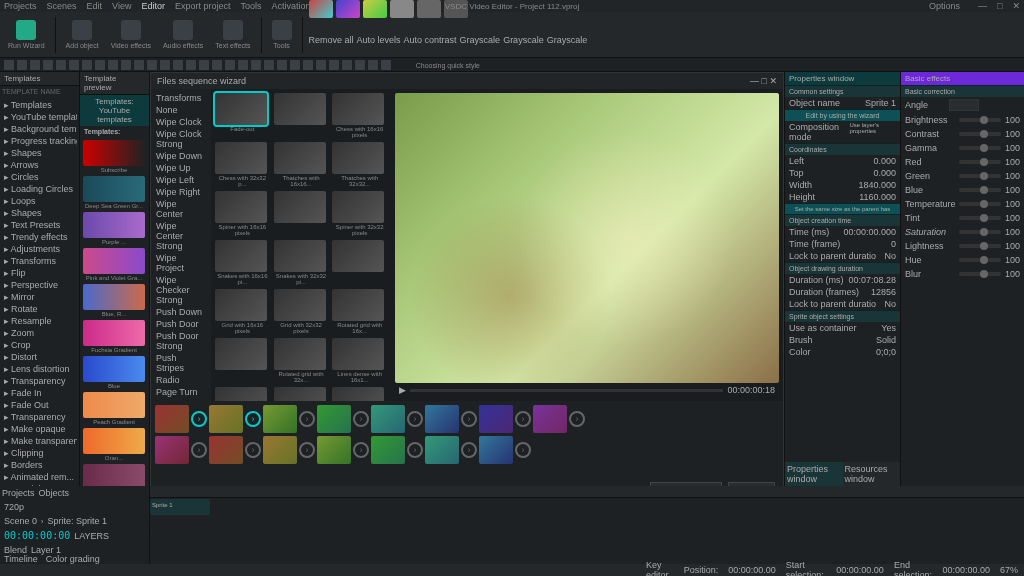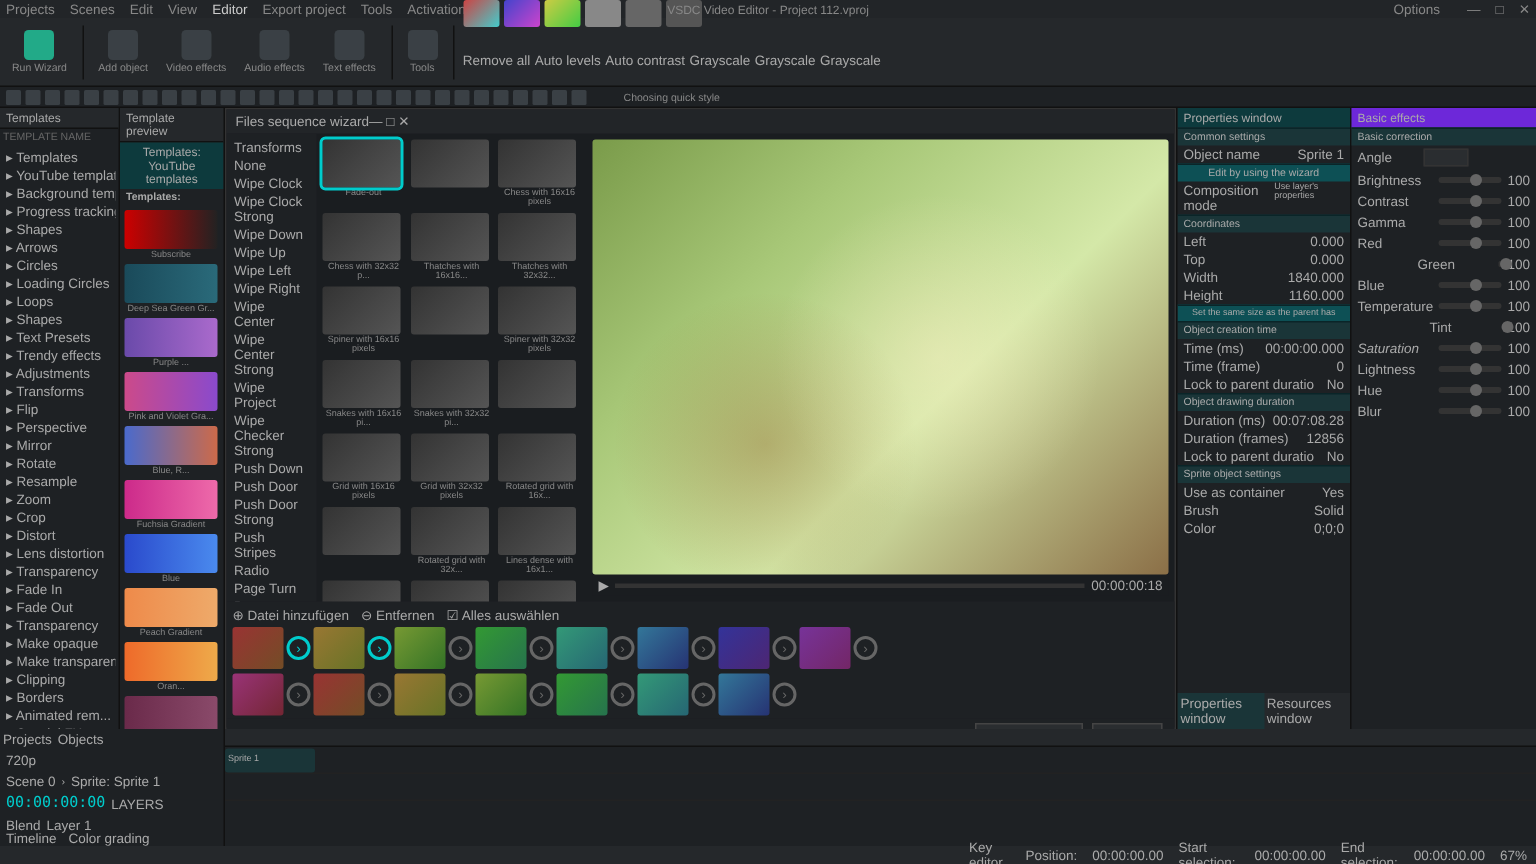--- a/index.html
+++ b/index.html
@@ -22,21 +22,21 @@
 .tree{flex:1;overflow:hidden;padding:2px;font-size:7px}
 .tree-item{padding:1px 2px;cursor:pointer;white-space:nowrap;overflow:hidden}
 .templates-panel{width:70px;background:#1e2124;border-right:1px solid #111;overflow:hidden}
 .tmpl-header{background:#0d3a3d;padding:2px 4px;font-size:8px;text-align:center}
 .tmpl-grid{padding:3px;display:flex;flex-direction:column;gap:3px}
 .tmpl-item{width:62px}
 .tmpl-thumb{width:62px;height:26px;border-radius:2px}
 .tmpl-lbl{font-size:6px;text-align:center;color:#888;margin-top:1px}
 .center-area{flex:1;background:#2a2d30;position:relative}
 .wizard-dialog{position:absolute;top:0;left:0;right:0;bottom:0;background:#1a1d20;border:1px solid #333}
-.wiz-title{background:#222528;padding:3px 6px;font-size:8px;display:flex;}
+.wiz-title{background:#222528;padding:3px 6px;font-size:8px;display:flex;justify-content:space-between}
 .wiz-body{display:flex;height:calc(100% - 100px)}
 .wiz-left{width:60px;background:#1e2124;padding:3px;overflow:hidden}
 .wiz-list{font-size:7px}
 .wiz-list div{padding:1px 2px;cursor:pointer}
 .wiz-thumbs{width:180px;padding:4px;display:grid;grid-template-columns:repeat(3,1fr);gap:4px;align-content:start;overflow:hidden}
 .wiz-thumb{text-align:center}
 .wiz-thumb-img{width:52px;height:32px;background:linear-gradient(135deg,#333,#555);border-radius:2px}
 .wiz-thumb-img.sel{outline:2px solid #0cc}
 .wiz-thumb-lbl{font-size:6px;color:#888;margin-top:1px;line-height:1}
 .wiz-preview{flex:1;padding:4px;display:flex;flex-direction:column}
@@ -382,25 +382,20 @@
         <div class="wiz-preview">
           <div class="preview-img"></div>
           <div class="preview-controls">
             <span>▶</span>
             <div style="flex:1;height:3px;background:#333"></div>
             <span>00:00:00:18</span>
           </div>
         </div>
       </div>
       <div class="wiz-strip">
-        <div class="strip-hdr">
-          <span>⊕ <span>Datei hinzufügen</span></span>
-          <span>⊖ <span>Entfernen</span></span>
-          <span>☑ <span>Alles auswählen</span></span>
-        </div>
         <div id="strip1" class="strip-row">
             <div class="strip-item" style="background: linear-gradient(135deg, rgb(153, 51, 51), rgb(115, 77, 38));"></div>
             <div class="strip-arrow">›</div>
             <div class="strip-item" style="background: linear-gradient(135deg, rgb(153, 119, 51), rgb(102, 115, 38));"></div>
             <div class="strip-arrow">›</div>
             <div class="strip-item" style="background: linear-gradient(135deg, rgb(119, 153, 51), rgb(51, 115, 38));"></div>
             <div class="strip-arrow gray">›</div>
             <div class="strip-item" style="background: linear-gradient(135deg, rgb(51, 153, 51), rgb(38, 115, 77));"></div>
             <div class="strip-arrow gray">›</div>
             <div class="strip-item" style="background: linear-gradient(135deg, rgb(51, 153, 119), rgb(38, 102, 115));"></div>
@@ -533,36 +528,36 @@
             <span style="width: 50px;">Gamma</span>
             <div class="slider"></div>
             <span>100</span>
           </div>
           <div class="fx-row">
             <span style="width: 50px;">Red</span>
             <div class="slider"></div>
             <span>100</span>
           </div>
           <div class="fx-row">
-            <span style="width: 50px; margin-left: 40px;">Green</span>
+            <span style="width: 50px;">Green</span>
             <div class="slider"></div>
             <span>100</span>
           </div>
           <div class="fx-row">
             <span style="width: 50px;">Blue</span>
             <div class="slider"></div>
             <span>100</span>
           </div>
           <div class="fx-row">
             <span style="width: 50px;">Temperature</span>
             <div class="slider"></div>
             <span>100</span>
           </div>
           <div class="fx-row">
-            <span style="width: 50px; margin-left: 48px;">Tint</span>
+            <span style="width: 50px;">Tint</span>
             <div class="slider"></div>
             <span>100</span>
           </div>
           <div class="fx-row">
             <span style="width: 50px; font-style: italic;">Saturation</span>
             <div class="slider"></div>
             <span>100</span>
           </div>
           <div class="fx-row">
             <span style="width: 50px;">Lightness</span>

